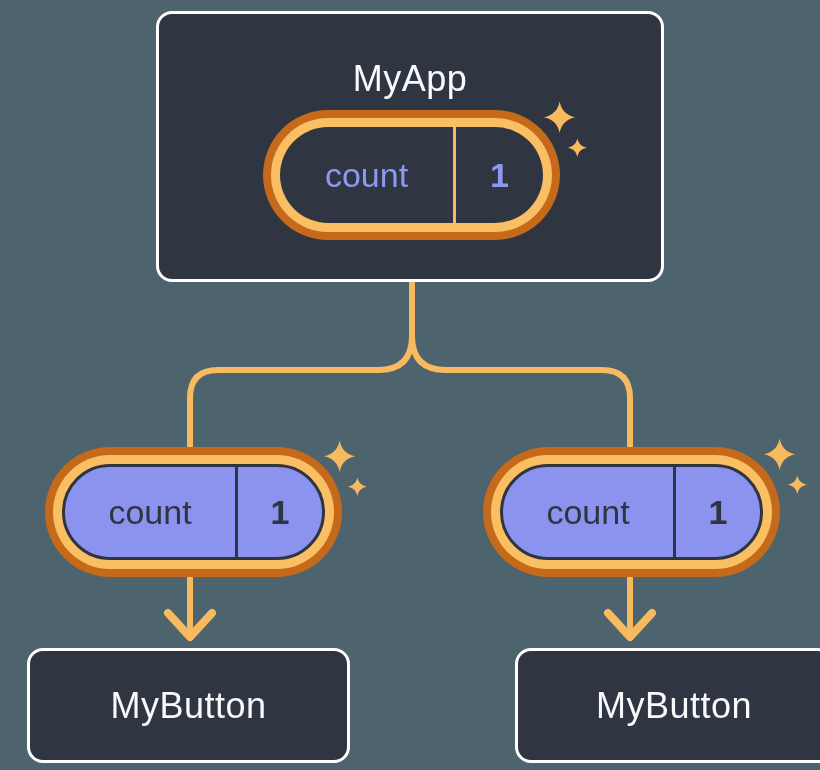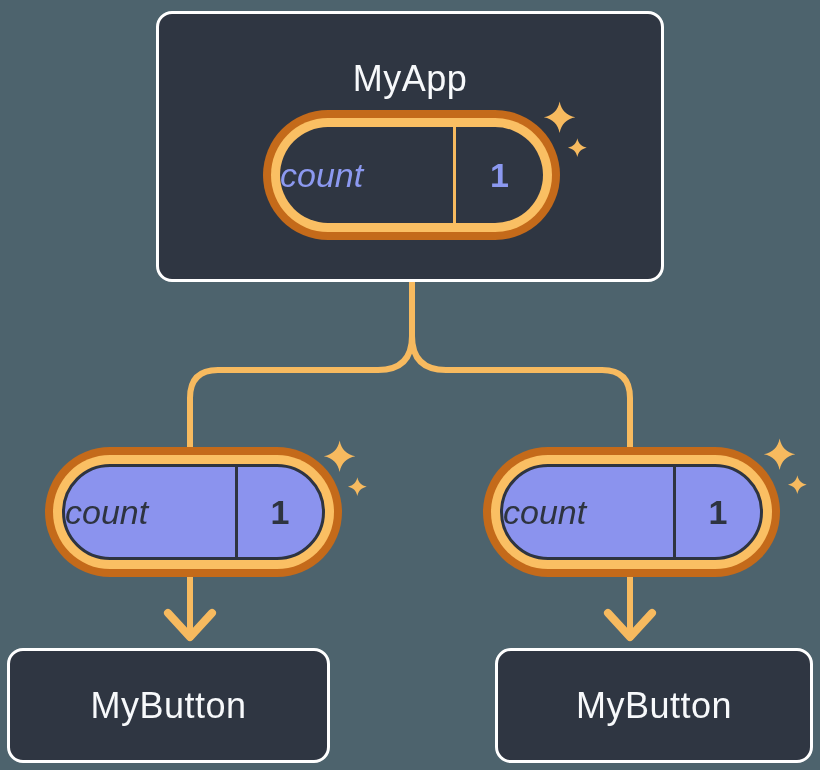--- a/index.html
+++ b/index.html
@@ -26,21 +26,21 @@
   .node-title{
     text-align:center;
     font-size:36px;
     font-weight:500;
     letter-spacing:.5px;
     color:#f7f9fb;
     line-height:1;
   }
   .root-node .node-title{margin-top:47px;}
   .button-node{
-    display:flex;align-items:center;justify-content:center;
+    display:flex;align-items:center;justify-content:center;margin-left:20px;
   }
 
   
   .pill{
     position:absolute;
     width:297px;height:130px;
     background:#c46a1a;           
     border-radius:999px;
     padding:8px;
     box-sizing:border-box;
@@ -64,21 +64,21 @@
   }
   .state .pill-core{
     background:#2f3642;
     color:#8c99f0;
   }
   .prop .pill-core{
     background:#8b93ee;
     border:3px solid #2e3440;
     color:#2e3440;
   }
-  .pill-label{flex:1;text-align:left;font-weight:400;font-style:italic;}
+  .pill-label{flex:1;text-align:center;font-weight:400;}
   .pill-divider{width:3px;align-self:stretch;}
   .state .pill-divider{background:#f7ba5f;}
   .prop .pill-divider{background:#2e3440;}
   .pill-value{width:87px;text-align:center;font-weight:700;}
   .prop .pill-value{width:84px;}
 
   .sparkles{position:absolute;z-index:4;}
 </style>
 </head>
 <body>

